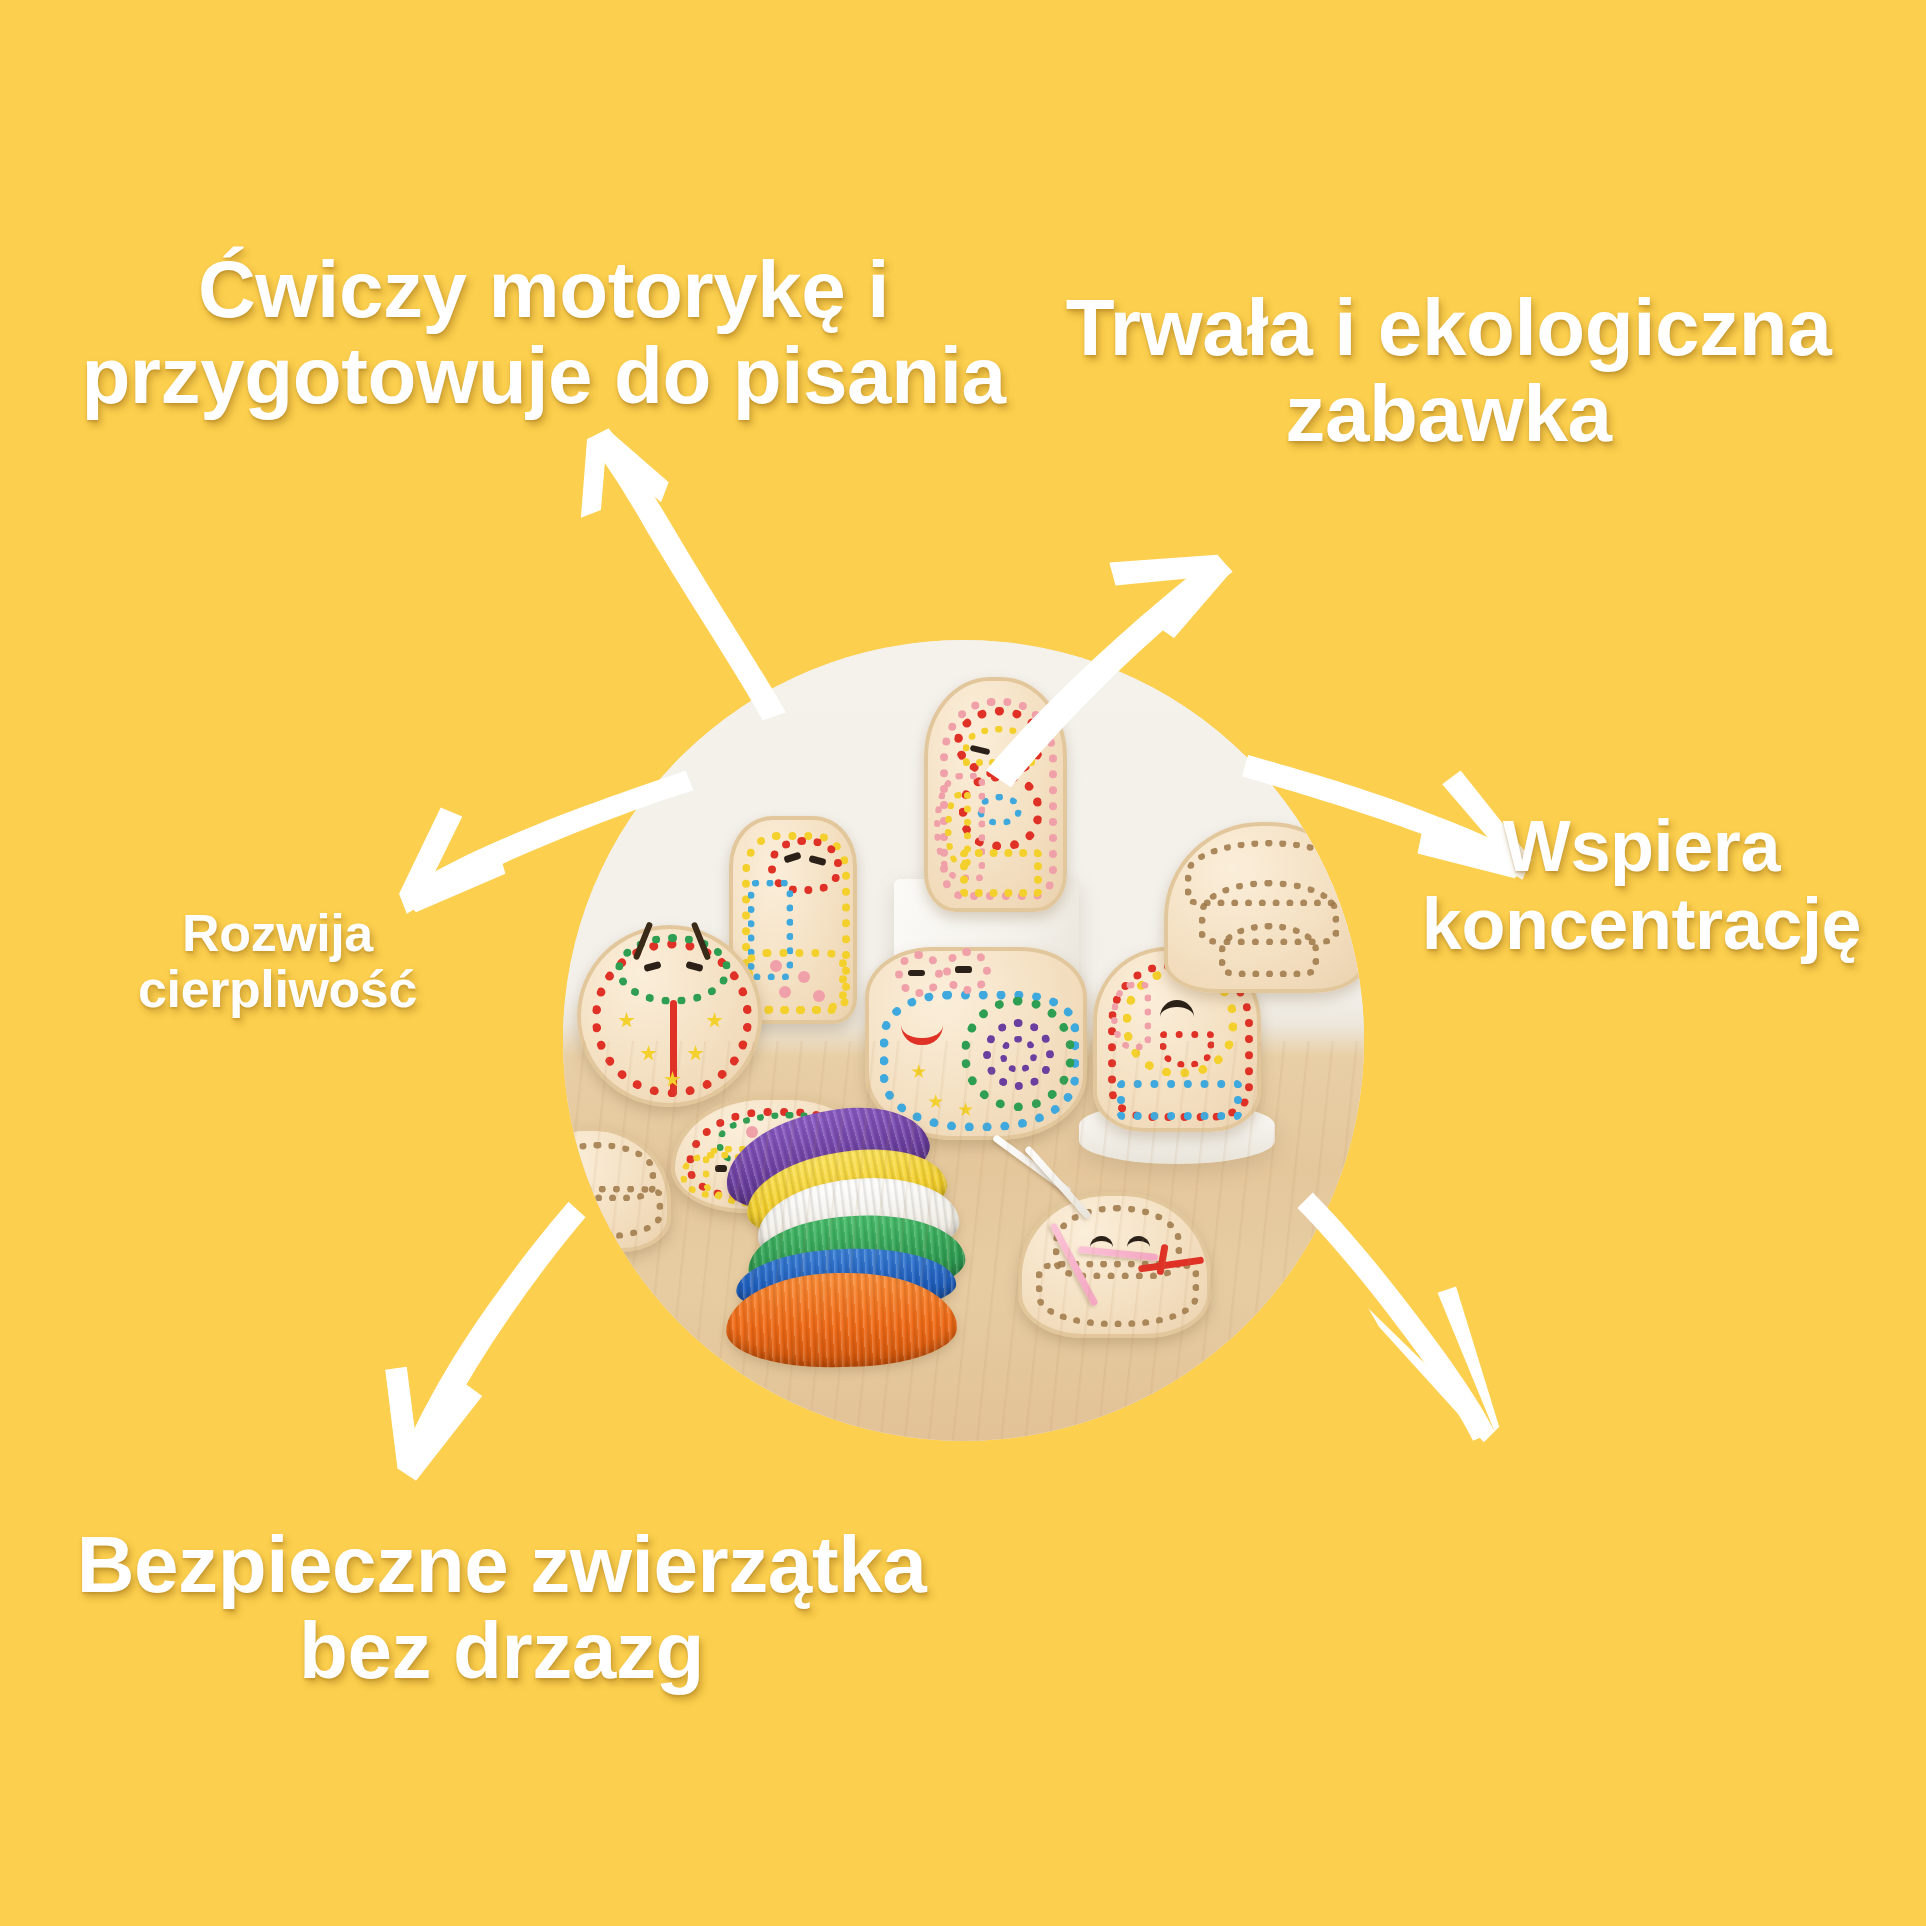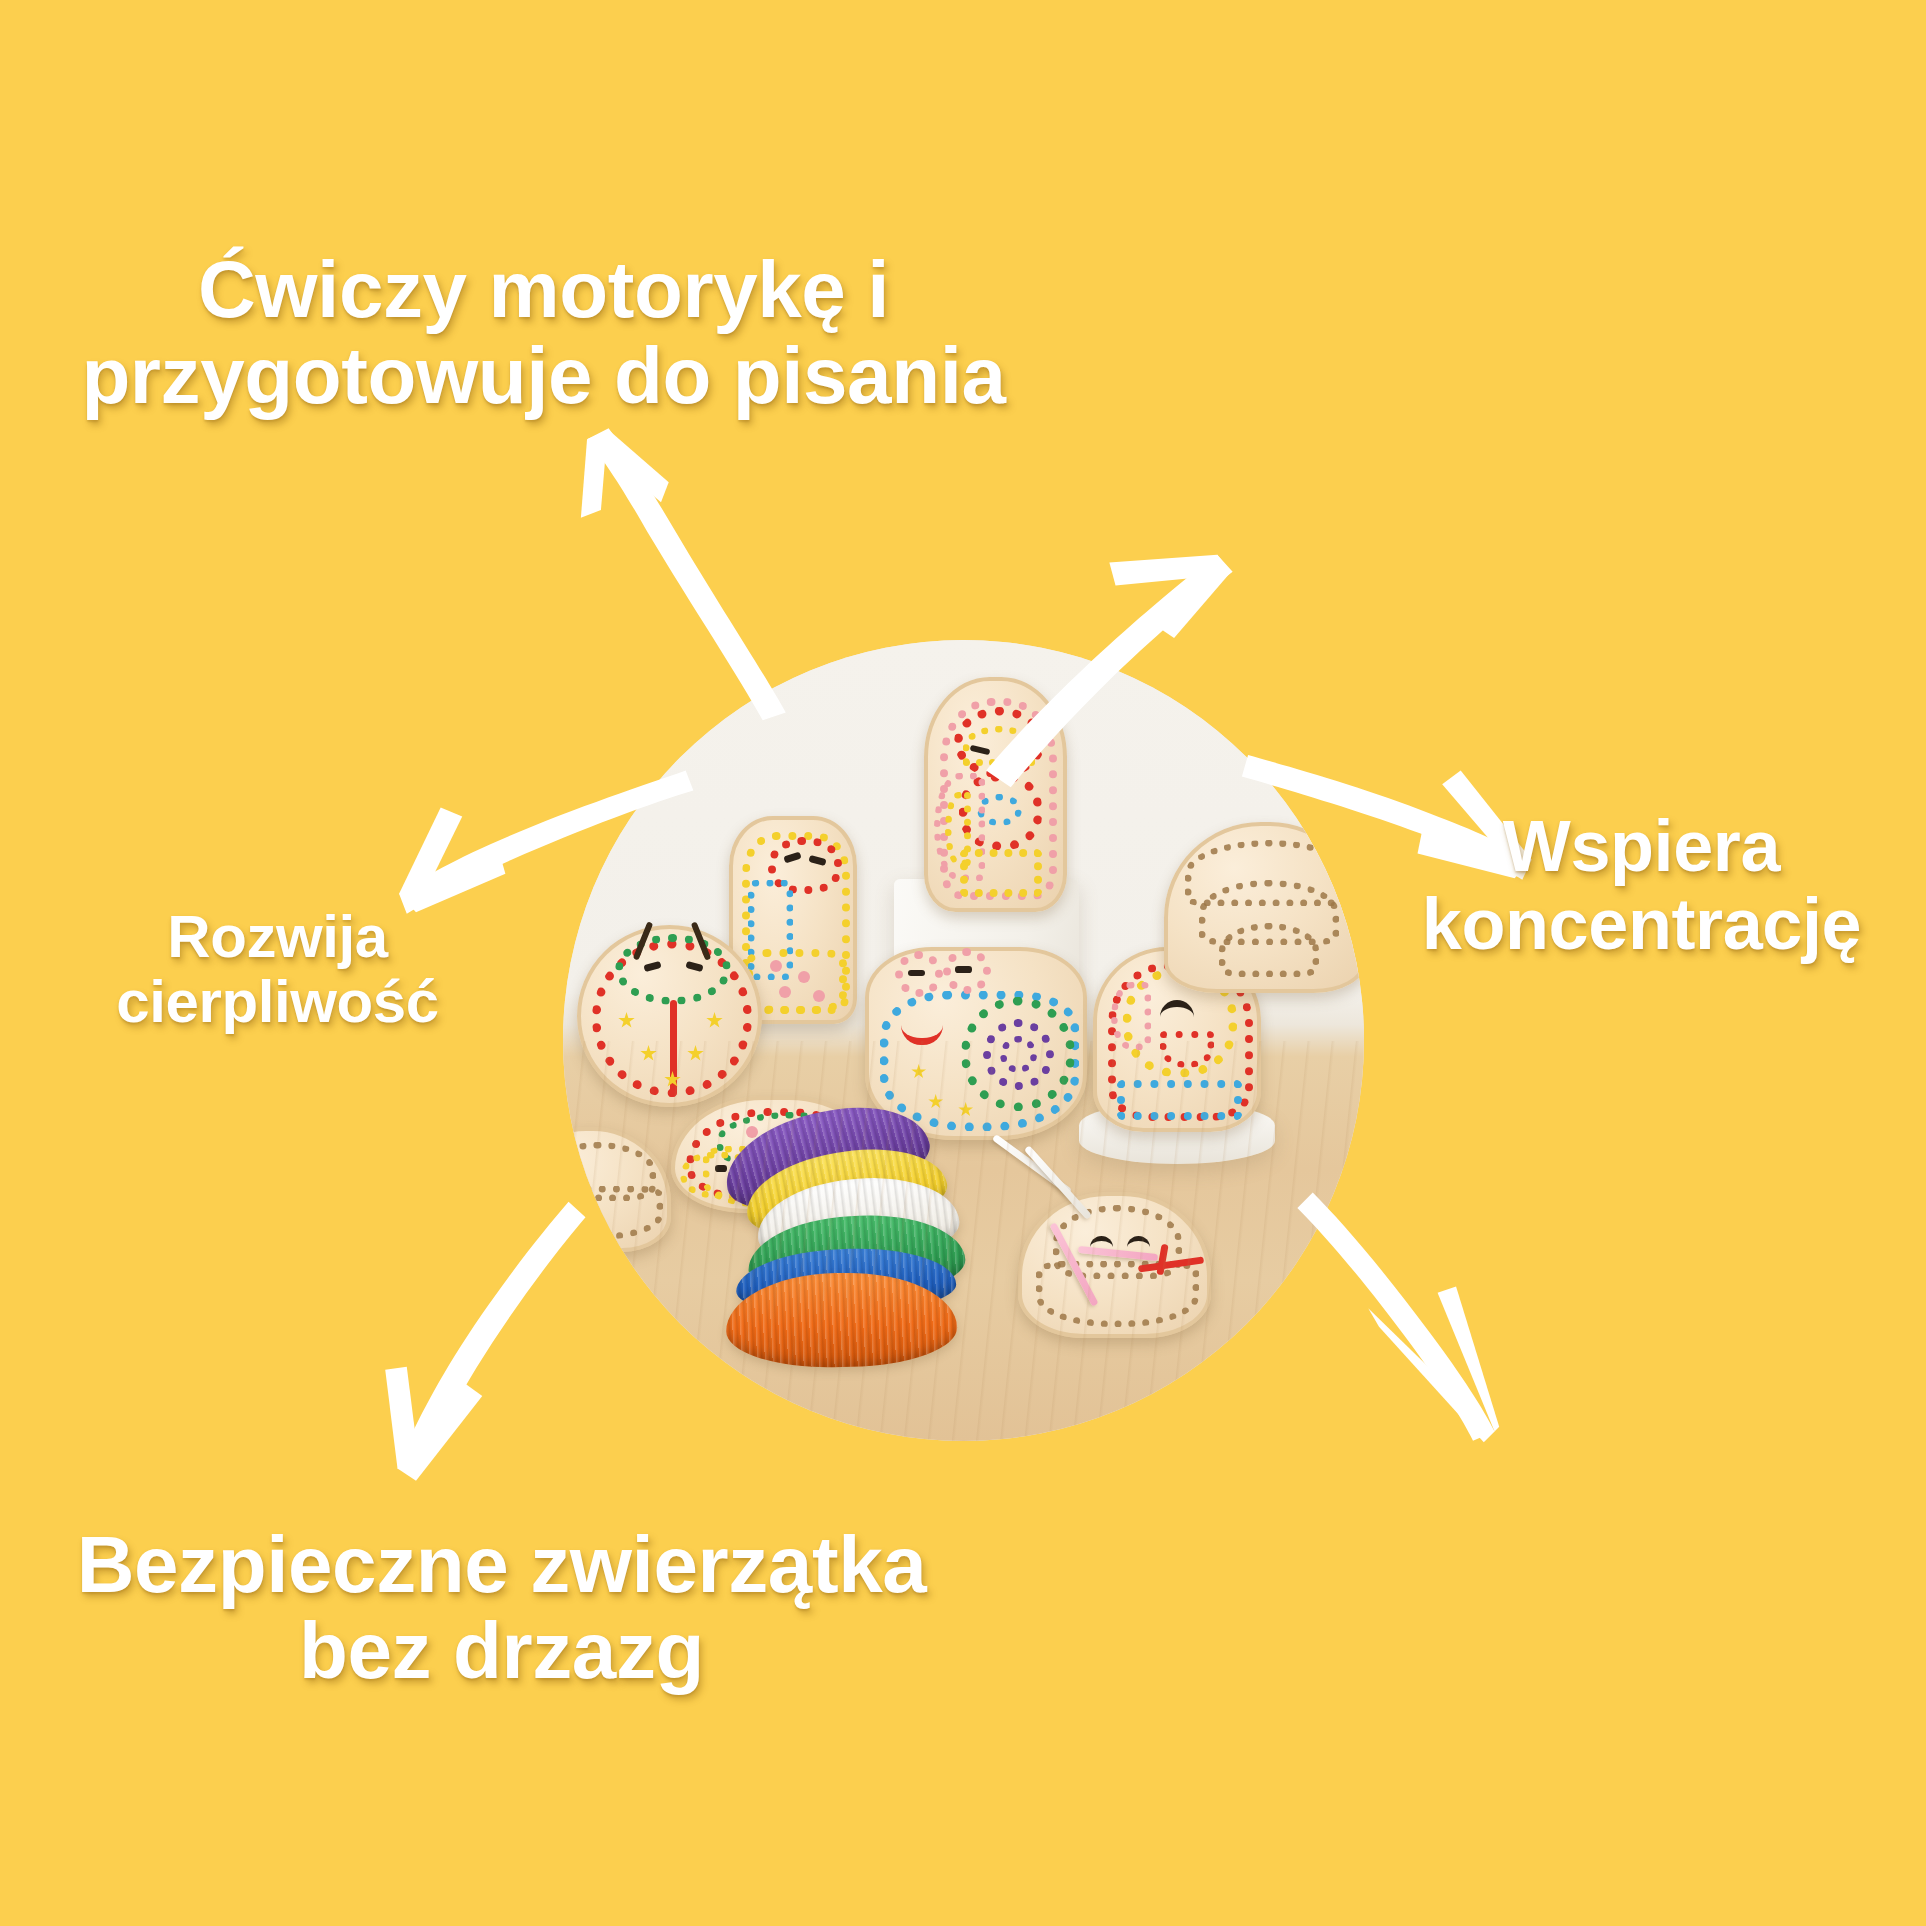--- a/index.html
+++ b/index.html
@@ -137,21 +137,21 @@
     letter-spacing:-0.4px;
     text-shadow:
        3.1px 4.6px 7.7px rgba(150,104,20,.42),
        0px 1.5px 2.3px rgba(150,104,20,.30);
     z-index:5;
     white-space:pre-line;
   }
 
   #label-tl{ left:31px;   top:247px;  width:1025px; font-size:80px; text-align:center; }
   #label-tr{ left:994px; top:285px;  width:909px; font-size:80px; text-align:center; }
-  #label-l { left:23px;   top:905px; width:509px;  font-size:60px; text-align:center; }
+  #label-l { left:23px;   top:905px; width:509px;  font-size:52px; text-align:center; }
   #label-r { left:1372px; top:808px; width:539px;  font-size:72px; text-align:center; }
   #label-bl{ left:39px;   top:1522px; width:925px; font-size:80px; text-align:center; }
   #label-br{ left:1079px; top:1464px; width:832px; font-size:80px; text-align:center; }
 </style>
 </head>
 <body style="background: rgb(252, 207, 78);">
 
 <div id="stage" style="background: rgb(252, 207, 78);">
 
   <div id="photo-circle">
@@ -392,20 +392,22 @@
                L 1912 1870 C 1898 1842, 1872 1800, 1832 1746 C 1778 1672, 1722 1606, 1684 1568 Z"></path>
       <path d="M1940 1858 L 1866 1678 L 1890 1670 L 1946 1852 Z"></path>
       <path d="M1940 1858 L 1776 1698 L 1790 1722 L 1926 1872 Z"></path>
     </g>
 
   </svg>
 
   <div class="label" id="label-tl">Ćwiczy motorykę i
 przygotowuje do pisania</div>
 
+  <div class="label" id="label-tr">Trwała i ekologiczna
+zabawka</div>
 
   <div class="label" id="label-l">Rozwija
 cierpliwość</div>
 
   <div class="label" id="label-r">Wspiera
 koncentrację</div>
 
   <div class="label" id="label-bl">Bezpieczne zwierzątka
 bez drzazg</div>
 

